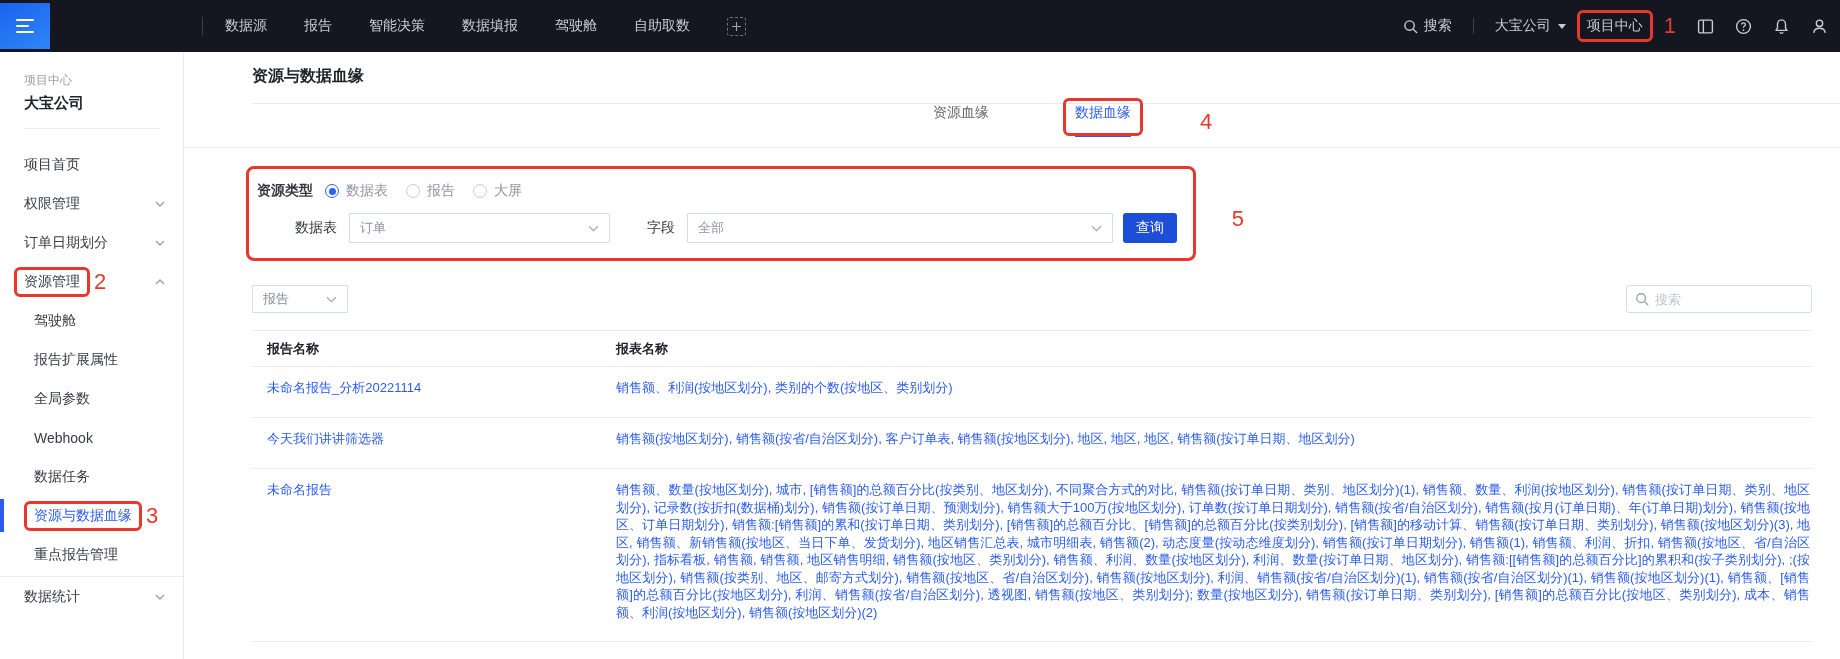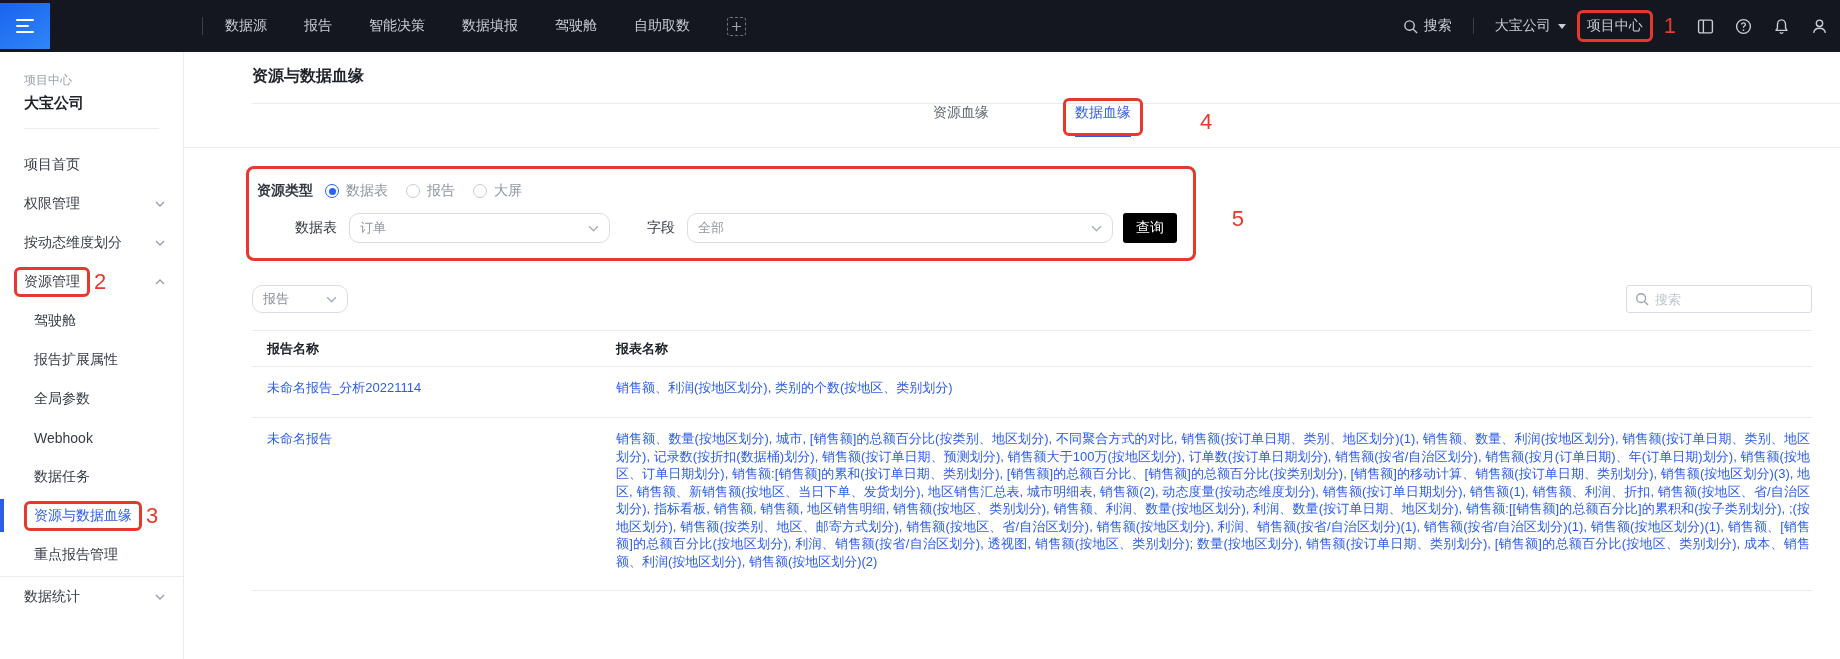--- a/index.html
+++ b/index.html
@@ -65,27 +65,27 @@
   .filter-panel { border:3px solid #e8382d; border-radius:8px; padding:13px 0 15px 8px; }
   .f-row { display:flex; align-items:center; }
   .f-label { font-size:14px; font-weight:700; color:#33373f; }
   .radio-group { display:flex; align-items:center; gap:18px; margin-left:12px; }
   .radio-opt { display:flex; align-items:center; gap:7px; cursor:pointer; font-size:14px; color:#8f95a1; }
   .radio { width:14px; height:14px; border-radius:50%; border:1px solid #c8ccd6; background:#fff; position:relative; flex:0 0 auto; }
   .radio.sel { border-color:#2a62f5; }
   .radio.sel::after { content:""; position:absolute; inset:2.5px; border-radius:50%; background:#2a62f5; }
   .f-row2 { margin-top:13px; padding-left:38px; }
   .f-label2 { font-size:14px; font-weight:500; color:#33373f; }
-  .select { height:30px; border:1px solid #d8dce5; border-radius:10px; background:#fff;
+  .select { height:30px; border:1px solid #d8dce5; border-radius:1px; background:#fff;
     display:flex; align-items:center; justify-content:space-between; padding:0 10px;
     font-size:13px; color:#8f95a1; cursor:pointer; }
   .sel-table { width:261px; margin-left:12px; }
   .sel-field { width:426px; margin-left:12px; }
   .f-gap { width:37px; flex:0 0 auto; }
-  .btn-query { width:54px; height:30px; margin-left:10px; background:#000000; color:#fff;
+  .btn-query { width:54px; height:30px; margin-left:10px; background:#1d4ed8; color:#fff;
     font-size:14px; border:none; border-radius:3px; cursor:pointer; }
   .ann-5 { position:absolute; right:-48px; top:42px; }
 
   
   .toolbar { margin:24px 28px 0 68px; display:flex; align-items:center; justify-content:space-between; }
   .sel-small { width:96px; height:28px; font-size:13px; color:#868d99; }
   .search-box { width:186px; height:28px; border:1px solid #d8dce5; border-radius:3px;
     display:flex; align-items:center; padding:0 8px; gap:6px; color:#9aa0ab; }
   .search-box input { border:none; outline:none; flex:1; font-size:13px; color:#444; min-width:0; }
   .search-box input::placeholder { color:#bfc4cf; }
@@ -184,21 +184,21 @@
       </div>
       <div class="sitem">
         <span>权限管理</span>
         <span class="chev">
             <svg width="10" height="6" viewBox="0 0 10 6" fill="none">
               <path d="M1 1l4 4 4-4" stroke="currentColor" stroke-width="1.4"></path>
             </svg>
           </span>
       </div>
       <div class="sitem">
-        <span>按动态维度划分</span>
+        <span>订单日期划分</span>
         <span class="chev">
             <svg width="10" height="6" viewBox="0 0 10 6" fill="none">
               <path d="M1 1l4 4 4-4" stroke="currentColor" stroke-width="1.4"></path>
             </svg>
           </span>
       </div>
       <div class="sitem">
         <span class="annotated ann-side">
             <span>资源管理</span>
           </span>
@@ -325,19 +325,23 @@
           <th class="c1">报告名称</th>
           <th class="c2">报表名称</th>
         </tr>
       </thead>
       <tbody>
         <tr>
           <td class="c1"><a>未命名报告_分析20221114</a></td>
           <td class="c2">销售额、利润(按地区划分), 类别的个数(按地区、类别划分)</td>
         </tr>
         <tr>
+          <td class="c1"><a>今天我们讲讲筛选器</a></td>
+          <td class="c2">销售额(按地区划分), 销售额(按省/自治区划分), 客户订单表, 销售额(按地区划分), 地区, 地区, 地区, 销售额(按订单日期、地区划分)</td>
+        </tr>
+        <tr>
           <td class="c1"><a>未命名报告</a></td>
           <td class="c2">销售额、数量(按地区划分), 城市, [销售额]的总额百分比(按类别、地区划分), 不同聚合方式的对比, 销售额(按订单日期、类别、地区划分)(1), 销售额、数量、利润(按地区划分), 销售额(按订单日期、类别、地区划分), 记录数(按折扣(数据桶)划分), 销售额(按订单日期、预测划分), 销售额大于100万(按地区划分), 订单数(按订单日期划分), 销售额(按省/自治区划分), 销售额(按月(订单日期)、年(订单日期)划分), 销售额(按地区、订单日期划分), 销售额:[销售额]的累和(按订单日期、类别划分), [销售额]的总额百分比、[销售额]的总额百分比(按类别划分), [销售额]的移动计算、销售额(按订单日期、类别划分), 销售额(按地区划分)(3), 地区, 销售额、新销售额(按地区、当日下单、发货划分), 地区销售汇总表, 城市明细表, 销售额(2), 动态度量(按动态维度划分), 销售额(按订单日期划分), 销售额(1), 销售额、利润、折扣, 销售额(按地区、省/自治区划分), 指标看板, 销售额, 销售额, 地区销售明细, 销售额(按地区、类别划分), 销售额、利润、数量(按地区划分), 利润、数量(按订单日期、地区划分), 销售额:[[销售额]的总额百分比]的累积和(按子类别划分), ;(按地区划分), 销售额(按类别、地区、邮寄方式划分), 销售额(按地区、省/自治区划分), 销售额(按地区划分), 利润、销售额(按省/自治区划分)(1), 销售额(按省/自治区划分)(1), 销售额(按地区划分)(1), 销售额、[销售额]的总额百分比(按地区划分), 利润、销售额(按省/自治区划分), 透视图, 销售额(按地区、类别划分); 数量(按地区划分), 销售额(按订单日期、类别划分), [销售额]的总额百分比(按地区、类别划分), 成本、销售额、利润(按地区划分), 销售额(按地区划分)(2)</td>
         </tr>
       </tbody>
     </table>
   </main>
 </div>
 
 </body></html>

